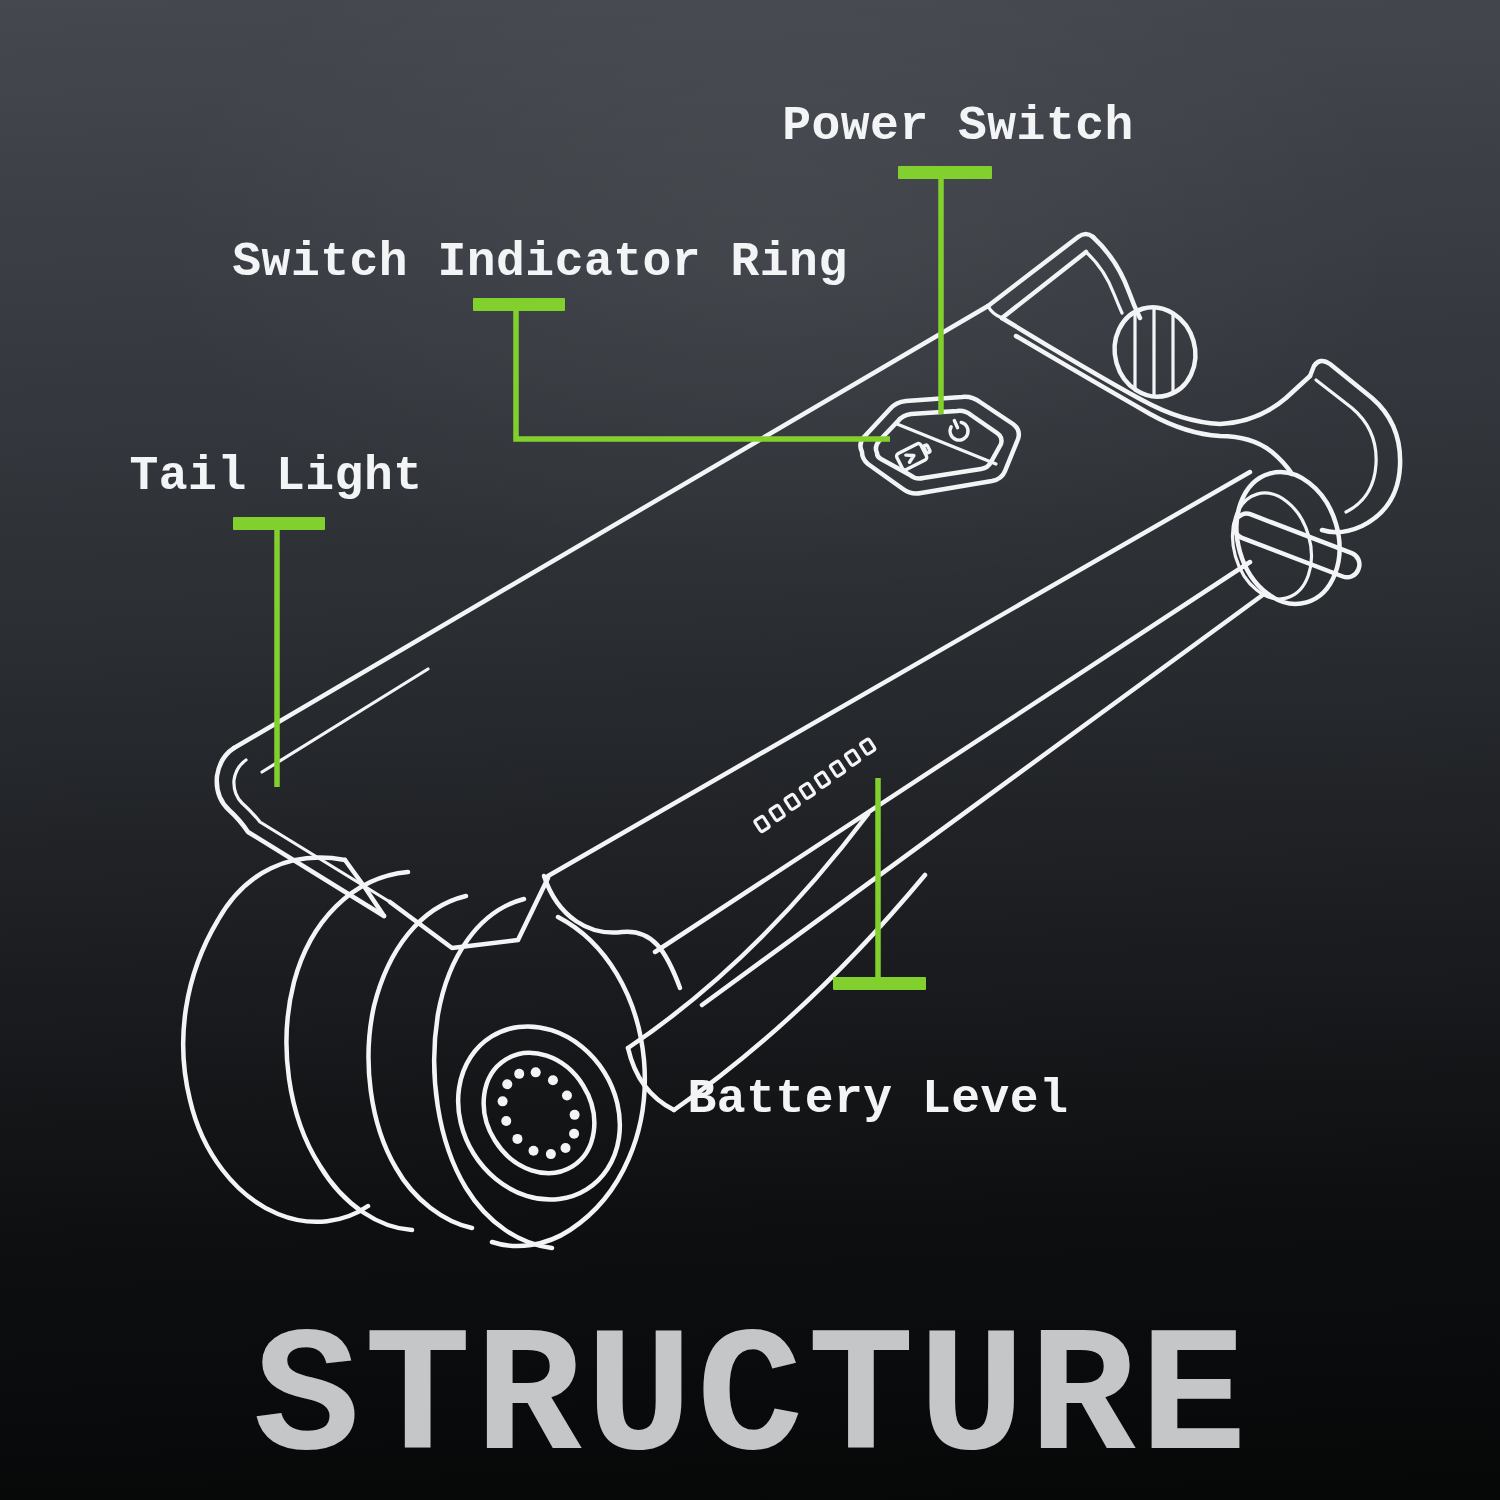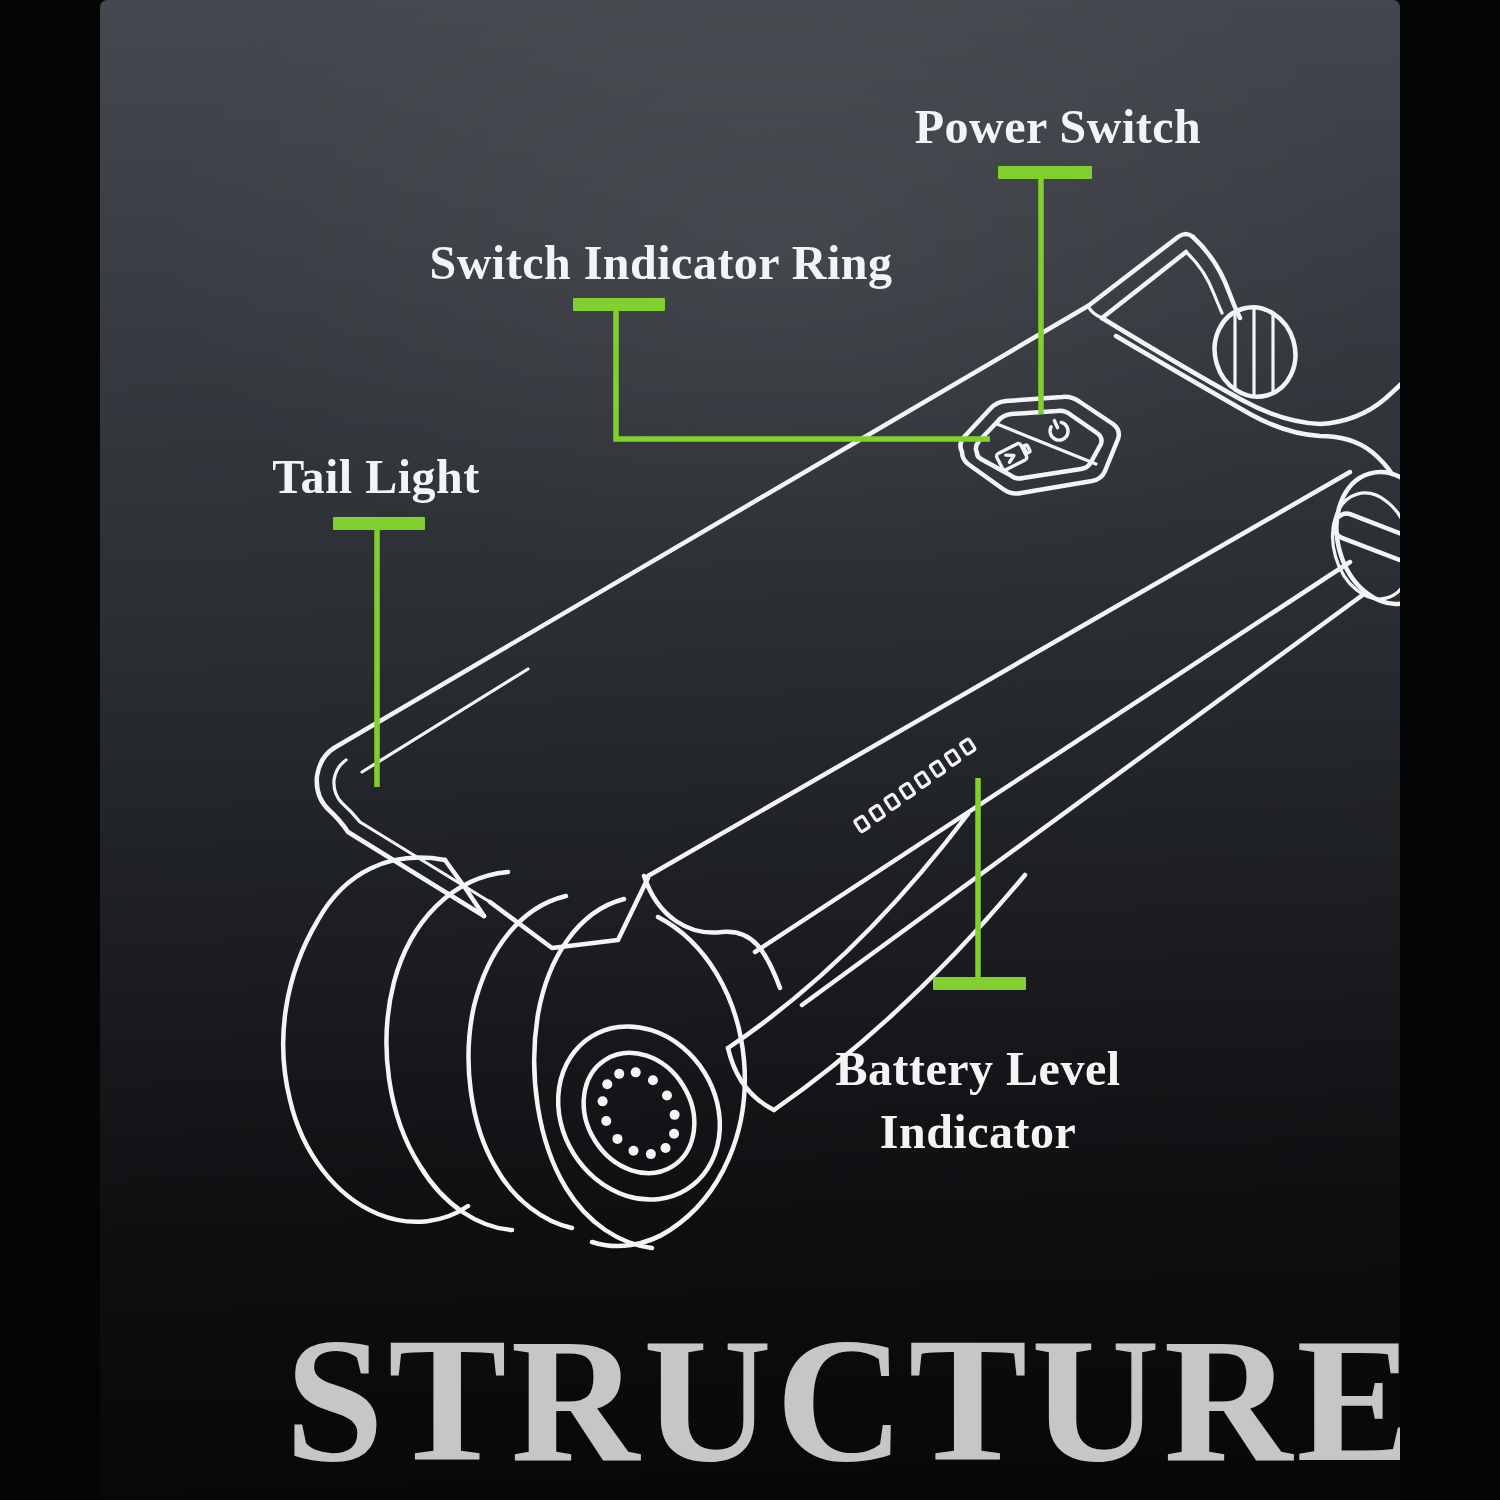--- a/index.html
+++ b/index.html
@@ -1,20 +1,19 @@
 <!DOCTYPE html>
 <html style="--accent: #82d02e; --line: #f3f4f5; --text: #f3f4f6; --title: #c5c6c7; --bg-top: #45484e; --bg-bottom: #060707;"><head>
 <meta charset="utf-8">
 <style>
   html,body{margin:0;padding:0;background:#040505;}
   .stage{
-    position:relative;width:1300px;height:1500px;margin:0 auto;overflow:hidden;
-    font-family:Liberation Serif, serif;
+    position:relative;width:1500px;height:1500px;margin:0 auto;overflow:hidden;
+    font-family:Liberation Mono, monospace;
     background:linear-gradient(178deg,var(--bg-top) 0%,#383c42 20%,#2a2d32 42%,#1b1d20 62%,#0e0f11 80%,var(--bg-bottom) 100%);
-    border-radius:7px;
   }
   .stage::before{
     content:"";position:absolute;inset:0;pointer-events:none;
     background:radial-gradient(900px 520px at 52% 16%,rgba(255,255,255,.05),rgba(255,255,255,0) 70%);
   }
   svg.artwork{position:absolute;left:0;top:0;width:1500px;height:1500px;display:block;}
   .ln{stroke:var(--line);stroke-width:4.5;fill:none;stroke-linecap:round;stroke-linejoin:round;}
   .icon{stroke-width:3.4;}
   .thin{stroke-width:3.2;}
   .dot{fill:var(--line);stroke:none;}
@@ -146,23 +145,22 @@
       </g>
       <g>
         <path class="accent-stroke" d="M 878,778 L 878,977"></path>
         <rect class="accent-fill" x="833" y="977" width="93" height="13" rx="1"></rect>
       </g>
     </g>
   </svg>
 
   <div class="label" style="left:958px; top:126px;">Power Switch</div>
 
-  <div class="label" style="left:561px; top:262px;">Switch Indicator Ring</div>
+  <div class="label" style="left:540px; top:262px;">Switch Indicator Ring</div>
 
   <div class="label" style="left:276px; top:476px;text-align:center;">Tail Light</div>
 
   <div class="label" style="left:878px; top:1100px;">
     <span class="line">Battery Level</span>
-    <span class="line">Indicator</span>
   </div>
 
   <div class="big-title" style="left:752px; top:1400px;">STRUCTURE</div>
 </div>
 
 </body></html>

